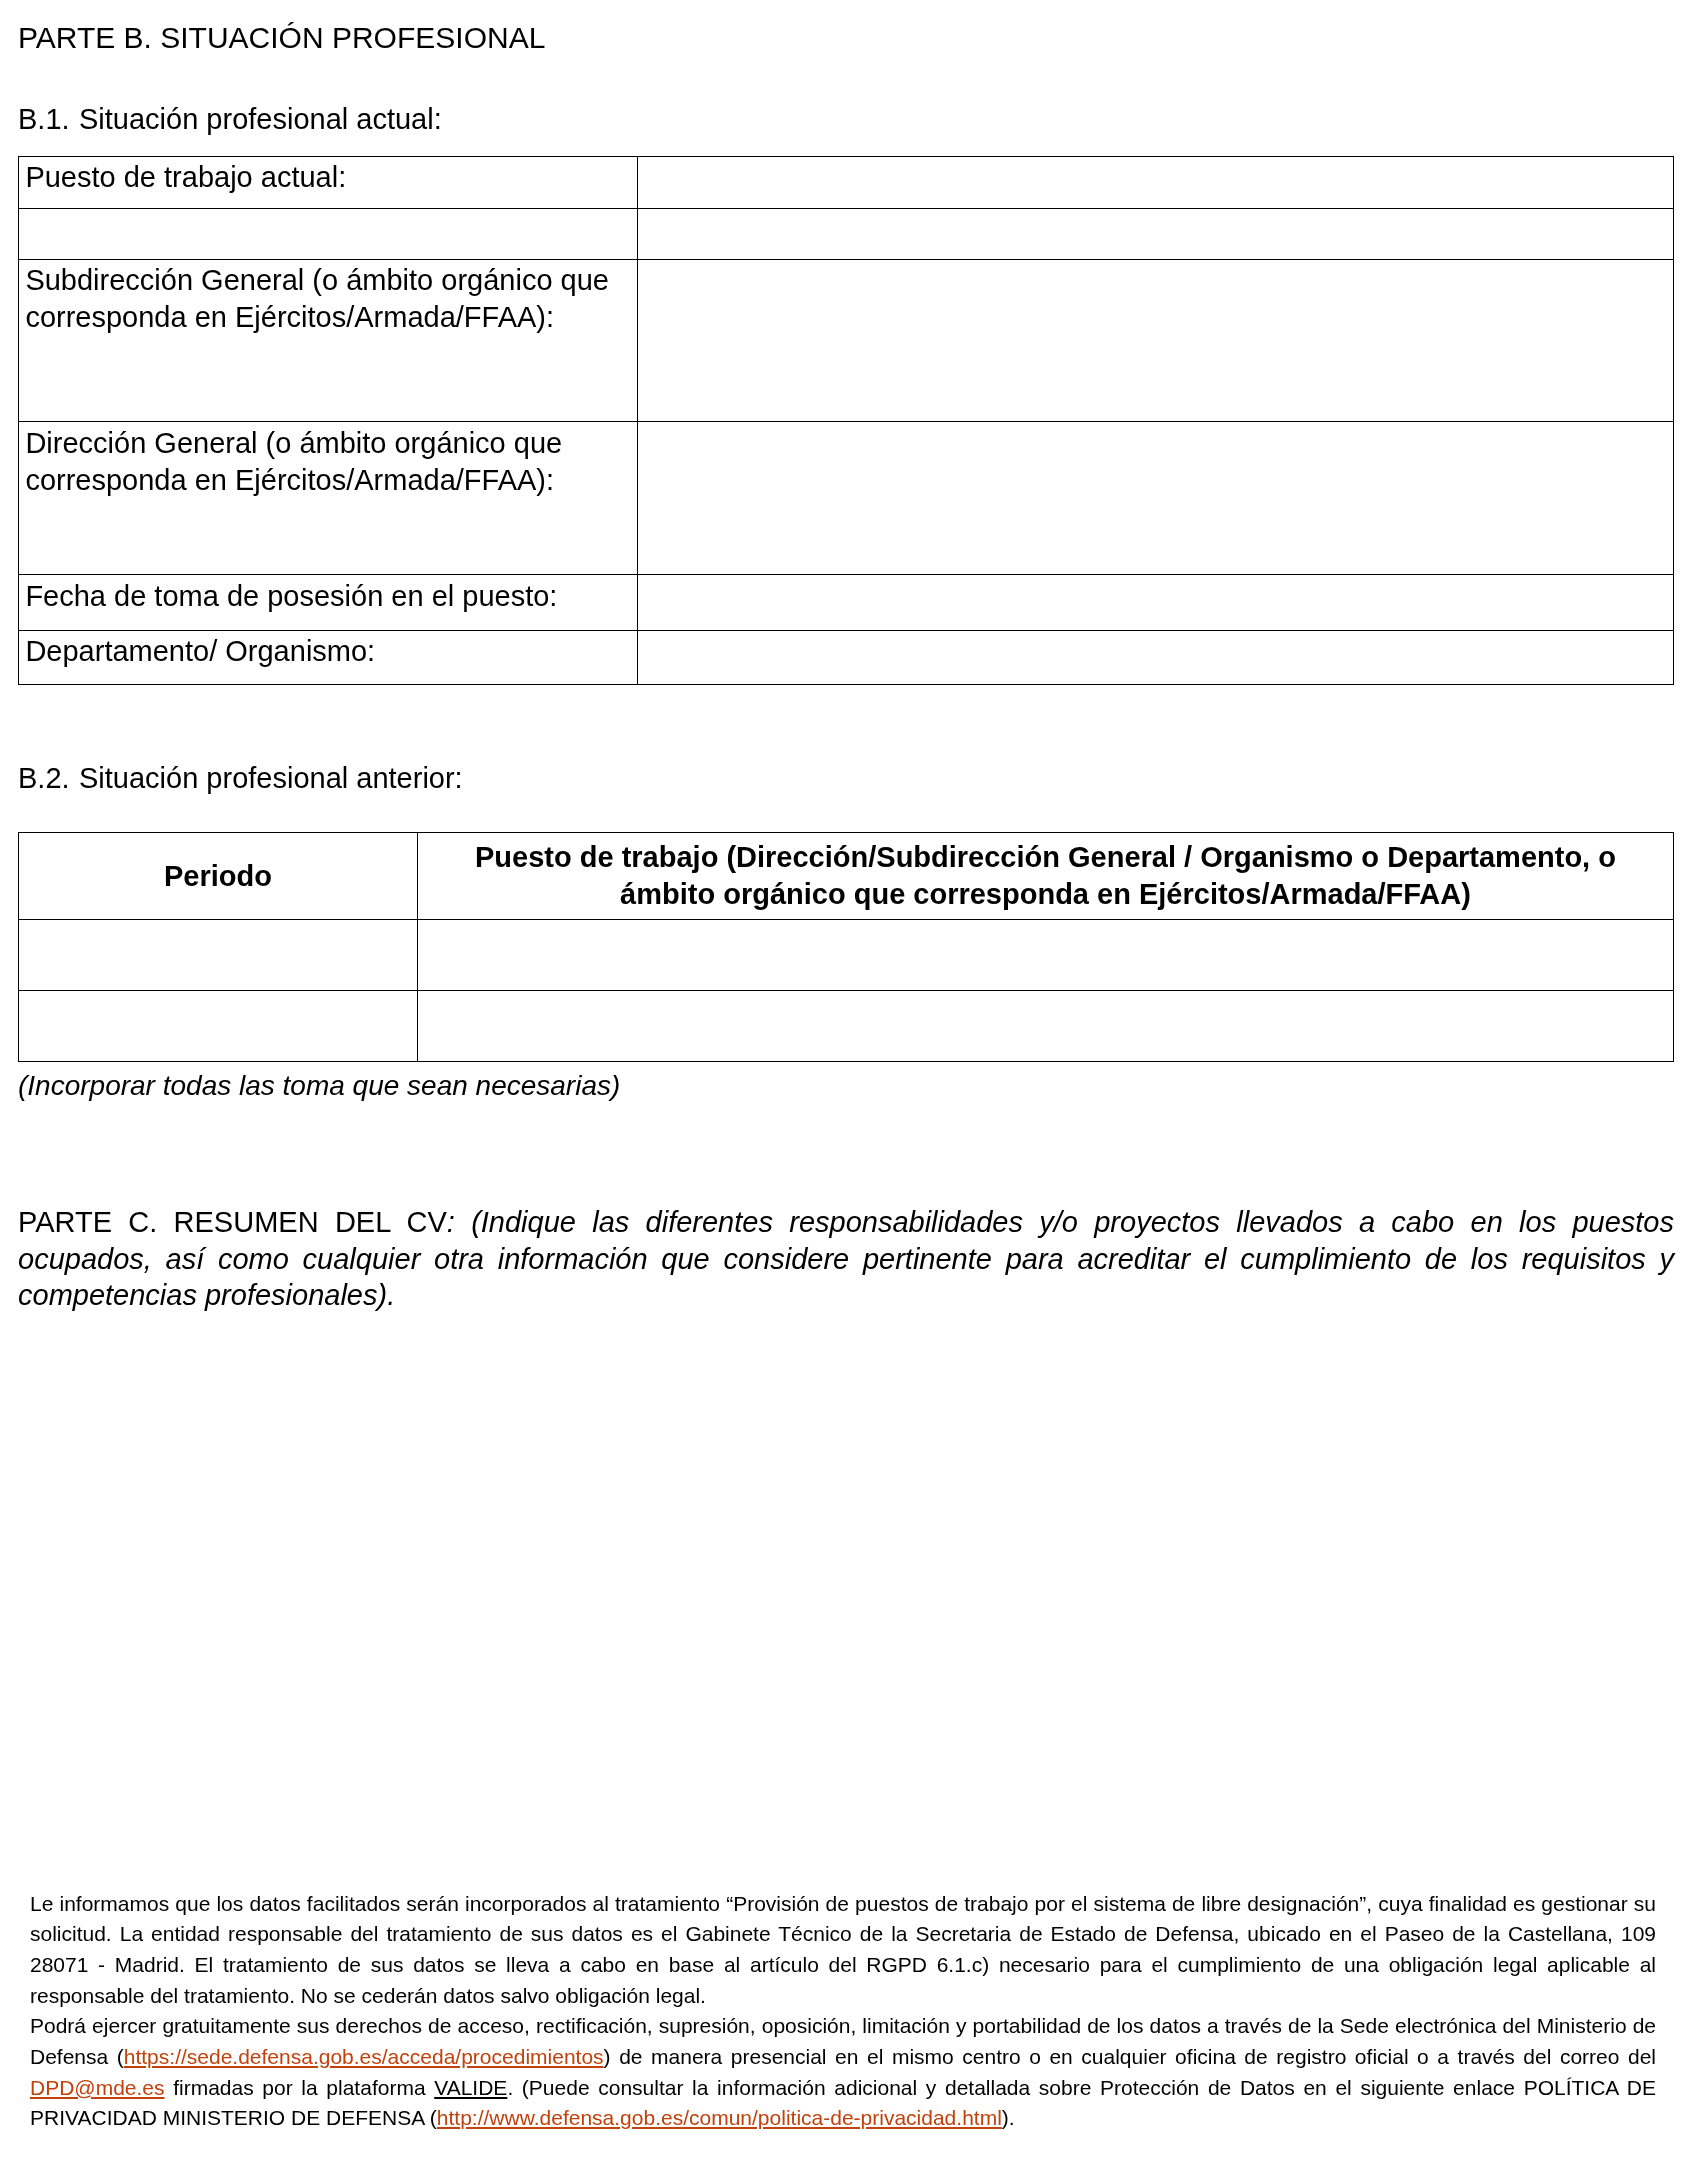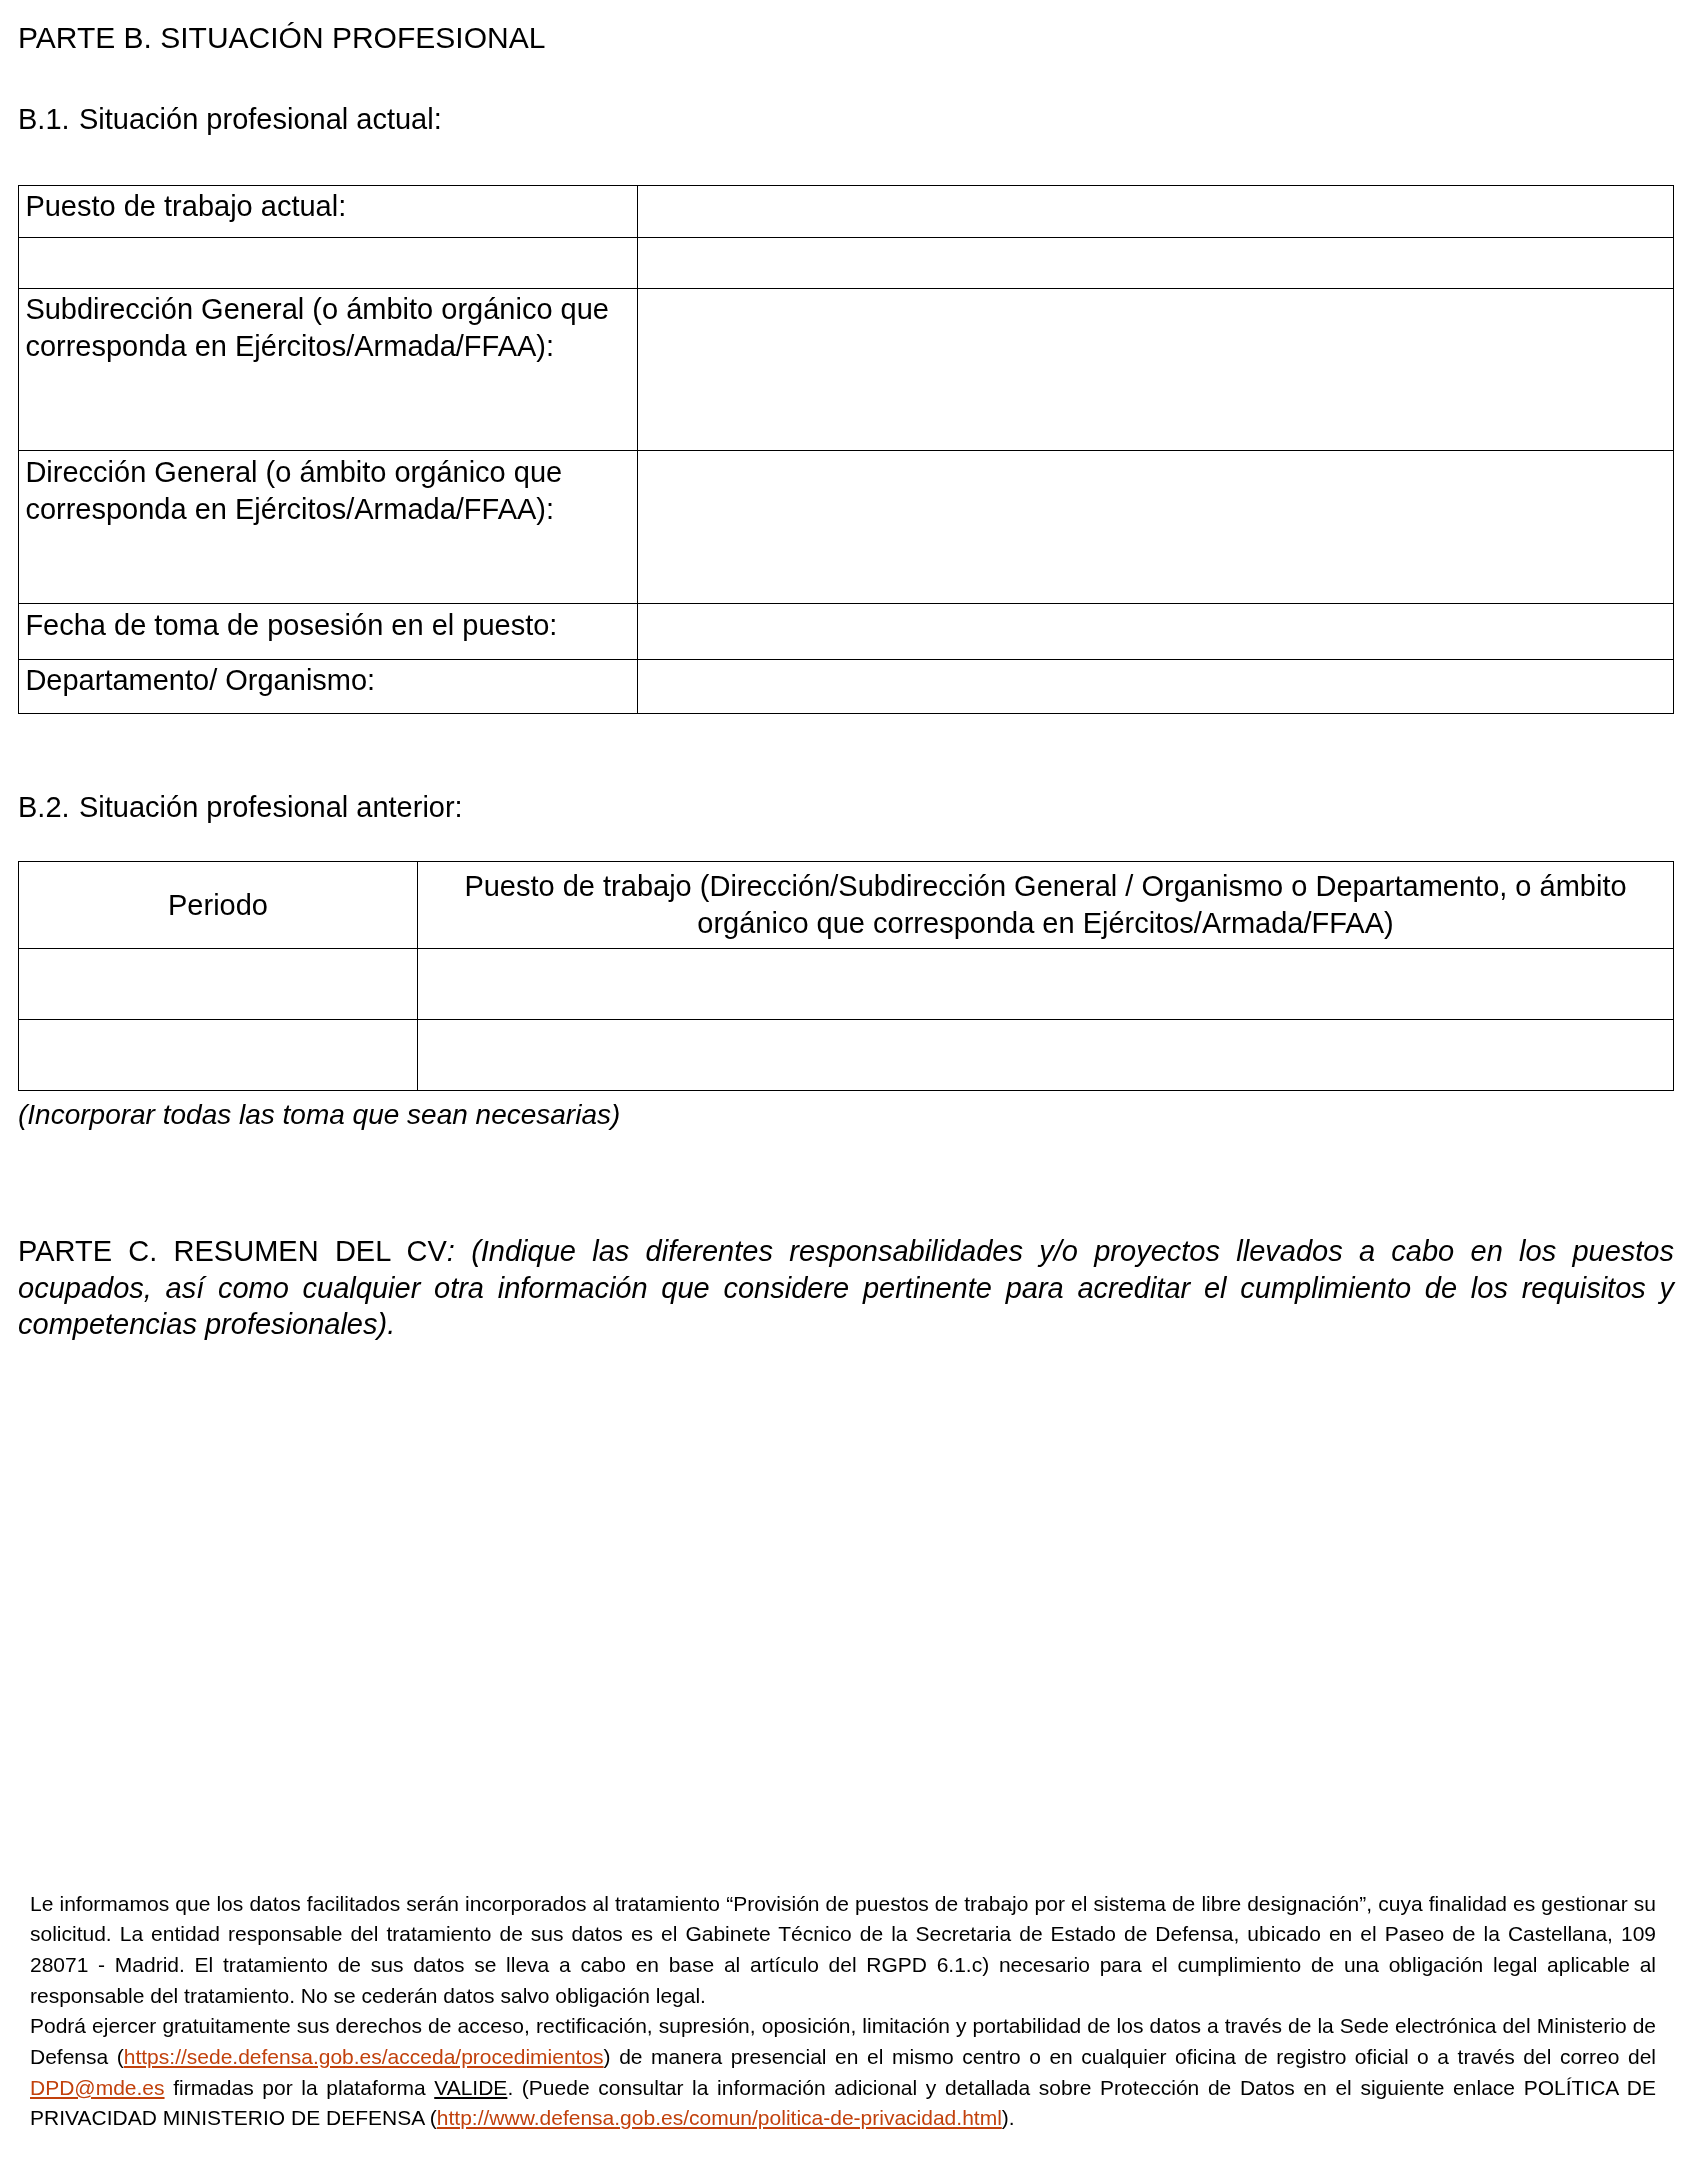--- a/index.html
+++ b/index.html
@@ -13,29 +13,29 @@
     font-size: 29px;
     overflow: hidden;
   }
   .content { padding: 21px 29px 0 18px; }
 
   .part-title { font-size: 30px; font-weight: 400; margin: 0; }
 
   .subhead { margin-top: 48px; font-size: 29px; }
   .subhead .hnum { display: inline-block; min-width: 61px; }
 
-  table.form { border-collapse: collapse; width: 100%; table-layout: fixed; margin-top: 49px; }
+  table.form { border-collapse: collapse; width: 100%; table-layout: fixed; margin-top: 20px; }
   table.form td {
     border: 1.6px solid #000;
     vertical-align: top;
     padding: 2.4px 6.4px;
     line-height: 1.28;
     word-wrap: break-word;
   }
-  table.b2 { margin-top: 37px; }
+  table.b2 { margin-top: 37px; font-weight: bold; }
   table.b2 td.hdr { text-align: center; vertical-align: middle; }
 
   .note { margin-top: 8px; font-style: italic; font-size: 28px; }
 
   .partc { margin-top: 102px; text-align: justify; font-size: 29px; line-height: 1.26; margin-bottom: 0; }
   .partc .it { font-style: italic; }
 
   .privacy {
     position: absolute;
     left: 30px;

